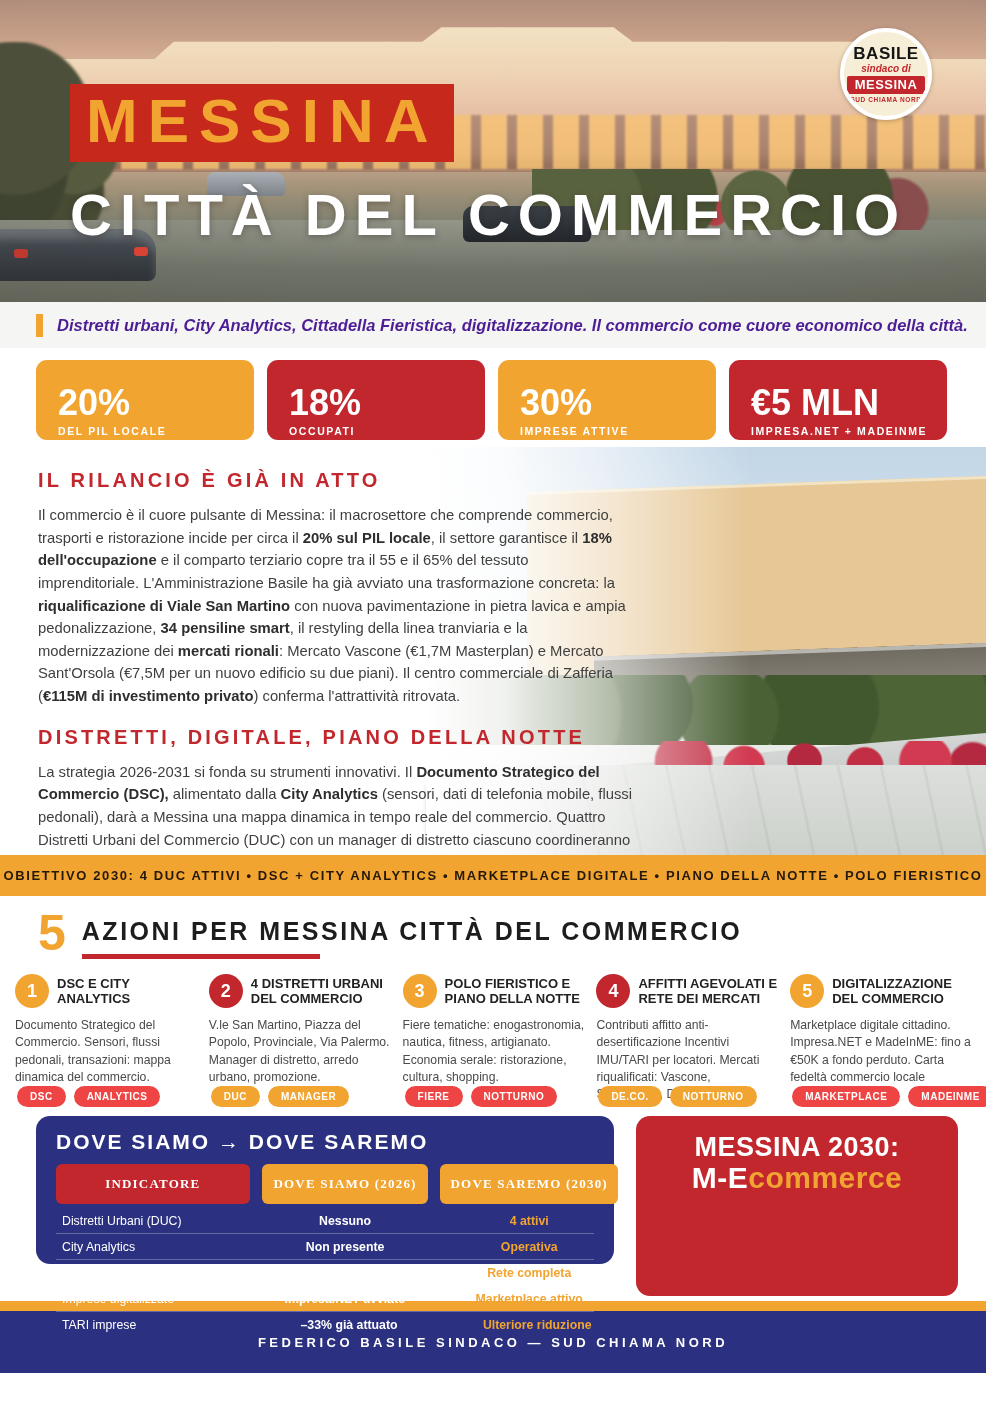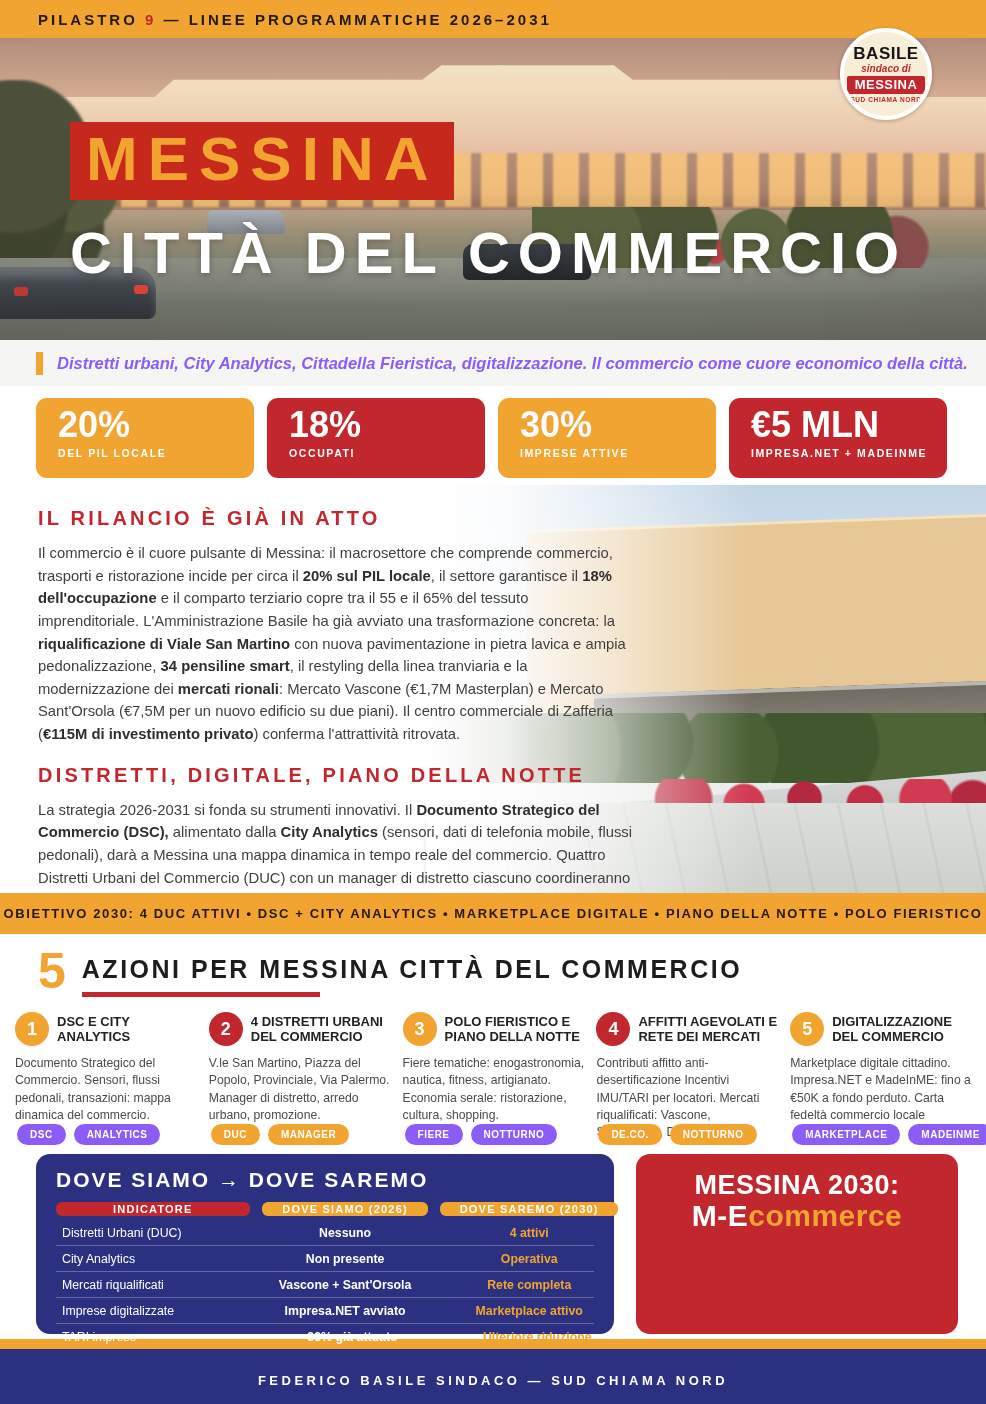--- a/index.html
+++ b/index.html
@@ -58,25 +58,25 @@
   .hp-car3 { position: absolute; left: 21%; top: 57%; width: 78px; height: 24px; background: linear-gradient(180deg,#aab0b5,#7d8388); border-radius: 8px 10px 4px 4px; }
   .hp-vignette { position: absolute; inset: 0; background: radial-gradient(120% 100% at 50% 40%, rgba(0,0,0,0) 55%, rgba(70,45,40,.28) 100%); }
   .hero-title-box { position: absolute; left: 70px; top: 84px; background: #C7281C; padding: 6px 16px 10px; z-index: 5; }
   .hero-title-box span { font-size: 62px; font-weight: 800; letter-spacing: 10px; color: #F2A431; line-height: 1; }
   .hero-title-bottom { position: absolute; left: 70px; top: 186px; z-index: 5; font-size: 58px; font-weight: 800;
      letter-spacing: 8px; color: #ffffff; line-height: 1; text-shadow: 0 2px 6px rgba(40,30,30,.35); white-space: nowrap; }
 
   
   .tagline { height: 46px; background: #F5F5F4; display: flex; align-items: center; padding-left: 36px; }
   .tagline-accent { width: 7px; height: 23px; background: #F2A431; margin-right: 14px; }
-  .tagline p { font-size: 16.5px; font-style: italic; font-weight: 700; color: #8b5cf6; }
+  .tagline p { font-size: 16.5px; font-style: italic; font-weight: 700; color: #4c1d95; }
 
   
   .stats { height: 99px; background: #fff; display: flex; gap: 13px; padding: 12px 39px 0 36px; }
-  .stat-card { flex: 1; height: 80px; border-radius: 11px; padding: 8px 0 0 22px; color: #fff; }
+  .stat-card { flex: 1; height: 80px; border-radius: 11px; padding: 24px 0 0 22px; color: #fff; }
   .stat-card.orange { background: #F2A431; }
   .stat-card.red { background: #C1272D; }
   .stat-value { font-size: 36px; font-weight: 800; line-height: 1.05; }
   .stat-label { font-size: 10.5px; font-weight: 800; letter-spacing: 1.6px; margin-top: 3px; }
 
   
   .middle { position: relative; height: 408px; overflow: hidden; background: #fff; }
   .street-photo { position: absolute; top: 0; right: 0; width: 560px; height: 100%; }
   .sp-sky { position: absolute; inset: 0; background: linear-gradient(180deg,#c2d6e7 0%,#d9e5ee 32%,#e9eef1 48%,#e9ebe8 60%); }
   .sp-building { position: absolute; left: 18%; right: 0; top: 7%; height: 47%;
@@ -133,29 +133,29 @@
   .action { flex: 1; position: relative; }
   .action-top { display: flex; gap: 8px; margin-bottom: 9px; }
   .action-num { flex: 0 0 34px; width: 34px; height: 34px; border-radius: 50%; color: #fff; font-size: 18px; font-weight: 800;
                 display: flex; align-items: center; justify-content: center; }
   .action-num.c-orange { background: #F2A431; }
   .action-num.c-red { background: #C1272D; }
   .action-title { font-size: 13px; font-weight: 800; color: #222; line-height: 1.18; padding-top: 2px; }
   .action-body { font-size: 12.2px; color: #4a4a4a; line-height: 1.42; }
   .action-tags { position: absolute; left: 2px; bottom: 2px; display: flex; gap: 8px; }
   .tag { font-size: 10px; font-weight: 800; letter-spacing: .5px; color: #fff; padding: 5px 13px; border-radius: 12px; }
-  .tag.t-red { background: #8b5cf6; }
+  .tag.t-red { background: #ef4444; }
   .tag.t-orange { background: #F2A431; }
 
   
   .bottom { height: 192px; display: flex; padding: 7px 0 0 36px; gap: 22px; }
-  .table-card { width: 578px; height: 180px; background: #2B3180; border-radius: 14px; padding: 14px 20px 0; }
+  .table-card { width: 578px; height: 148px; background: #2B3180; border-radius: 14px; padding: 14px 20px 0; }
   .table-title { font-size: 21px; font-weight: 800; letter-spacing: 2px; color: #fff; margin-bottom: 10px; }
   .table-head { display: grid; grid-template-columns: 36% 31% 33%; gap: 12px; margin-bottom: 4px; }
-  .th-pill { border-radius: 6px; text-align: center; font-size: 11px; font-weight: 800; letter-spacing: 1.2px; color: #fff; padding: 1px 0; }
+  .th-pill { border-radius: 6px; text-align: center; font-size: 13px; font-weight: 800; letter-spacing: 1.2px; color: #fff; padding: 12px 0; font-family: Liberation Serif, serif; }
   .th-pill.h-red { background: #C1272D; }
   .th-pill.h-orange { background: #F2A431; }
   .t-row { display: grid; grid-template-columns: 36% 31% 33%; gap: 12px; padding: 6px 0 5px; border-bottom: 1px solid rgba(255,255,255,.28); align-items: center; }
   .t-row:last-child { border-bottom: none; gap: 16px; }
   .t-ind { font-size: 12.3px; color: #fff; padding-left: 6px; }
   .t-now { font-size: 12.3px; font-weight: 800; color: #fff; text-align: center; }
   .t-next { font-size: 12.3px; font-weight: 800; color: #F2A431; text-align: center; }
 
   .highlight-card { width: 322px; height: 180px; background: #C1272D; border-radius: 14px; padding: 17px 14px 0; text-align: center; }
   .hl-title1 { font-size: 27px; font-weight: 800; color: #fff; letter-spacing: .5px; line-height: 1.05; }
@@ -167,27 +167,20 @@
   
   .footer-orange { height: 10px; background: #F2A431; margin-top: 0; }
   .footer-navy { height: 62px; background: #2B3180; display: flex; align-items: center; justify-content: center; }
   .footer-navy span { font-size: 13px; font-weight: 800; letter-spacing: 3.5px; color: #fff; }
 </style>
 </head>
 <body>
 
 <div class="page">
 
-  <header class="topbar">
-    <div class="topbar-text">
-      <span>PILASTRO</span>
-      <span class="pnum">9</span>
-      <span>— LINEE PROGRAMMATICHE 2026–2031</span>
-    </div>
-  </header>
 
   <div class="logo">
     <div class="logo-circle">
       <div class="logo-basile">BASILE</div>
       <div class="logo-sindaco">sindaco di</div>
       <div class="logo-messina">MESSINA</div>
       <div class="logo-sud">SUD CHIAMA NORD</div>
     </div>
   </div>
 

